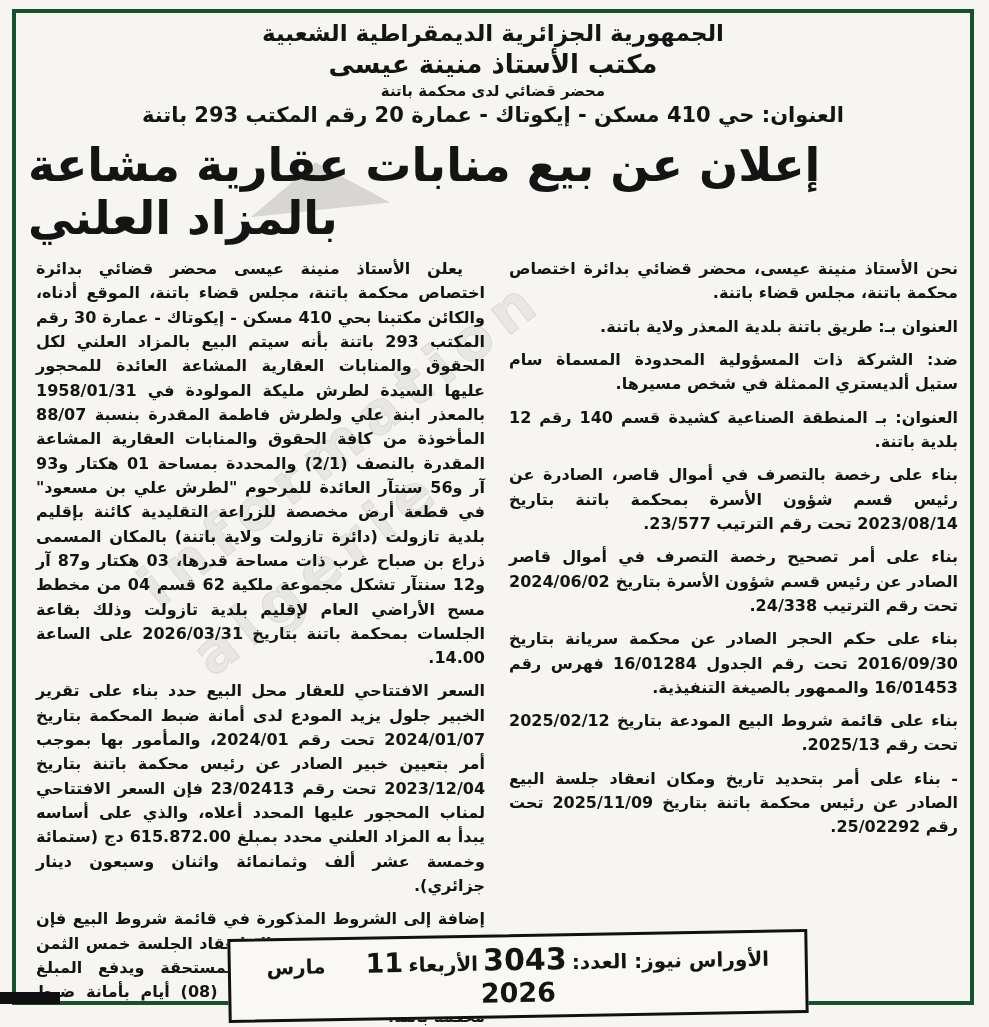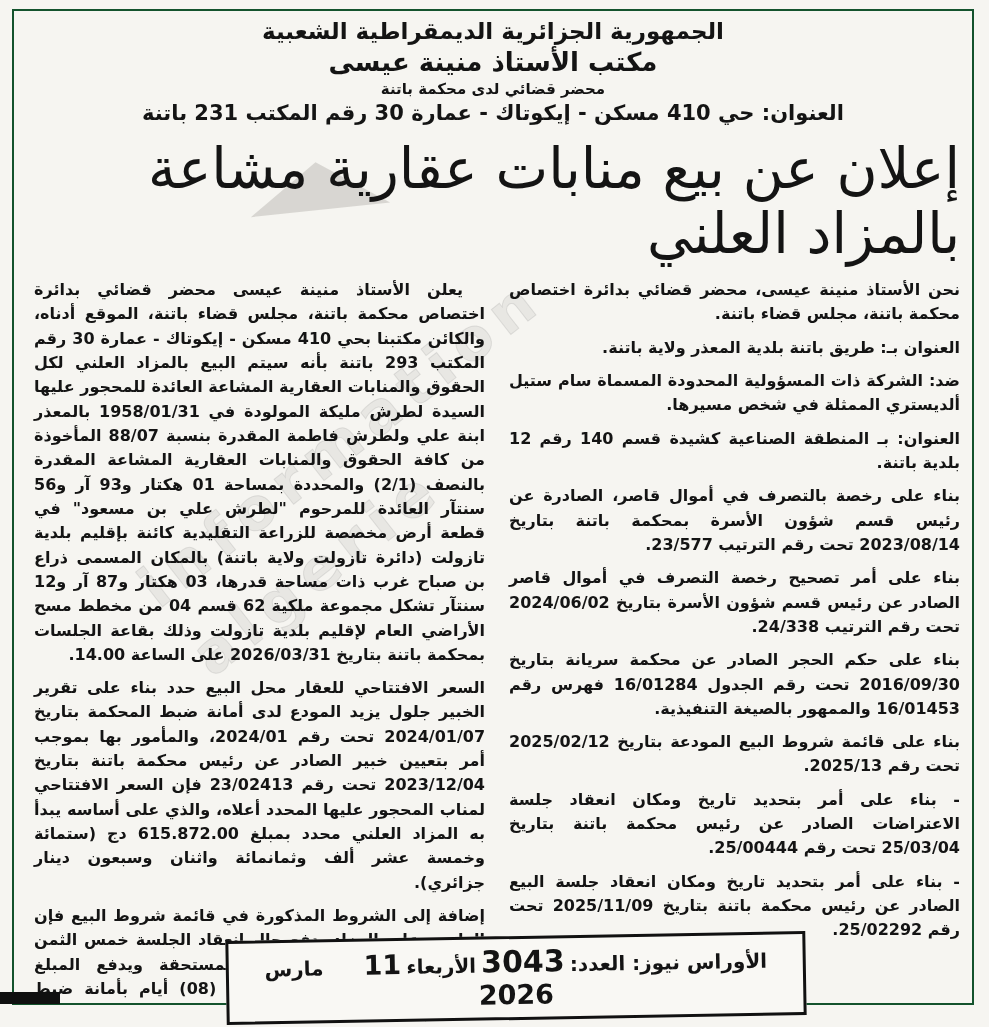--- a/index.html
+++ b/index.html
@@ -17,21 +17,21 @@
     height: 1027px;
     background: #f6f5f1;
     color: #141414;
   }
   .frame {
     position: absolute;
     left: 12px;
     top: 9px;
     right: 15px;
     bottom: 22px;
-    border: 2px solid #14532d;
+    border: 4px solid #14532d;
     padding: 4px 12px 8px 12px;
     box-sizing: border-box;
     background: transparent;
   }
   
   .watermark {
     position: absolute;
     left: 120px;
     top: 560px;
     transform: rotate(-38deg);
@@ -70,23 +70,23 @@
     z-index: 3;
   }
   
   .header { text-align: center; position: relative; z-index: 1; padding-top: 2px; }
   .header .h-line1 { font-size: 23px; font-weight: 700; line-height: 1.25; }
   .header .h-line2 { font-size: 26px; font-weight: 700; line-height: 1.3; }
   .header .h-line3 { font-size: 15px; font-weight: 700; line-height: 1.3; }
   .header .h-line4 { font-size: 21px; font-weight: 700; line-height: 1.35; }
   
   .title {
-    text-align: right;
-    font-size: 56px;
-    font-weight: 400;
+    text-align: left;
+    font-size: 46px;
+    font-weight: 700;
     margin: 10px 0 12px 0;
     line-height: 1.15;
     position: relative;
     z-index: 1;
     letter-spacing: 0;
   }
   
   .columns {
     display: flex;
     flex-direction: row;
@@ -138,37 +138,36 @@
   </div>
 
   <div class="scan-bar"></div>
 
   <div class="frame">
 
     <header class="header">
       <div class="h-line1">الجمهورية الجزائرية الديمقراطية الشعبية</div>
       <div class="h-line2">مكتب الأستاذ منينة عيسى</div>
       <div class="h-line3">محضر قضائي لدى محكمة باتنة</div>
-      <div class="h-line4">العنوان: حي 410 مسكن - إيكوتاك - عمارة 30 رقم المكتب 231 باتنة</div>
+      <div class="h-line4">العنوان: حي 410 مسكن - إيكوتاك - عمارة 20 رقم المكتب 293 باتنة</div>
     </header>
 
     <h1 class="title">إعلان عن بيع منابات عقارية مشاعة بالمزاد العلني</h1>
 
     <div class="columns">
 
       <section class="col col-intro">
         <p>نحن الأستاذ منينة عيسى، محضر قضائي بدائرة اختصاص محكمة باتنة، مجلس قضاء باتنة.</p>
         <p>العنوان بـ: طريق باتنة بلدية المعذر ولاية باتنة.</p>
         <p>ضد: الشركة ذات المسؤولية المحدودة المسماة سام ستيل ألديستري الممثلة في شخص مسيرها.</p>
         <p>العنوان: بـ المنطقة الصناعية كشيدة قسم 140 رقم 12 بلدية باتنة.</p>
         <p>بناء على رخصة بالتصرف في أموال قاصر، الصادرة عن رئيس قسم شؤون الأسرة بمحكمة باتنة بتاريخ 2023/08/14 تحت رقم الترتيب 23/577.</p>
         <p>بناء على أمر تصحيح رخصة التصرف في أموال قاصر الصادر عن رئيس قسم شؤون الأسرة بتاريخ 2024/06/02 تحت رقم الترتيب 24/338.</p>
         <p>بناء على حكم الحجر الصادر عن محكمة سريانة بتاريخ 2016/09/30 تحت رقم الجدول 16/01284 فهرس رقم 16/01453 والممهور بالصيغة التنفيذية.</p>
         <p>بناء على قائمة شروط البيع المودعة بتاريخ 2025/02/12 تحت رقم 2025/13.</p>
-        <p>- بناء على أمر بتحديد تاريخ ومكان انعقاد جلسة الاعتراضات الصادر عن رئيس محكمة باتنة بتاريخ 25/03/04 تحت رقم 25/00444.</p>
         <p>- بناء على أمر بتحديد تاريخ ومكان انعقاد جلسة البيع الصادر عن رئيس محكمة باتنة بتاريخ 2025/11/09 تحت رقم 25/02292.</p>
       </section>
 
       <section class="col col-details">
         <p class="lead">يعلن الأستاذ منينة عيسى محضر قضائي بدائرة اختصاص محكمة باتنة، مجلس قضاء باتنة، الموقع أدناه، والكائن مكتبنا بحي 410 مسكن - إيكوتاك - عمارة 30 رقم المكتب 293 باتنة بأنه سيتم البيع بالمزاد العلني لكل الحقوق والمنابات العقارية المشاعة العائدة للمحجور عليها السيدة لطرش مليكة المولودة في 1958/01/31 بالمعذر ابنة علي ولطرش فاطمة المقدرة بنسبة 88/07 المأخوذة من كافة الحقوق والمنابات العقارية المشاعة المقدرة بالنصف (2/1) والمحددة بمساحة 01 هكتار و93 آر و56 سنتآر العائدة للمرحوم "لطرش علي بن مسعود" في قطعة أرض مخصصة للزراعة التقليدية كائنة بإقليم بلدية تازولت (دائرة تازولت ولاية باتنة) بالمكان المسمى ذراع بن صباح غرب ذات مساحة قدرها، 03 هكتار و87 آر و12 سنتآر تشكل مجموعة ملكية 62 قسم 04 من مخطط مسح الأراضي العام لإقليم بلدية تازولت وذلك بقاعة الجلسات بمحكمة باتنة بتاريخ 2026/03/31 على الساعة 14.00.</p>
         <p>السعر الافتتاحي للعقار محل البيع حدد بناء على تقرير الخبير جلول يزيد المودع لدى أمانة ضبط المحكمة بتاريخ 2024/01/07 تحت رقم 2024/01، والمأمور بها بموجب أمر بتعيين خبير الصادر عن رئيس محكمة باتنة بتاريخ 2023/12/04 تحت رقم 23/02413 فإن السعر الافتتاحي لمناب المحجور عليها المحدد أعلاه، والذي على أساسه يبدأ به المزاد العلني محدد بمبلغ 615.872.00 دج (ستمائة وخمسة عشر ألف وثمانمائة واثنان وسبعون دينار جزائري).</p>
         <p>إضافة إلى الشروط المذكورة في قائمة شروط البيع فإن الراسي عليه المزاد يدفع حال انعقاد الجلسة خمس الثمن (5/1) والمصاريف والرسوم المستحقة ويدفع المبلغ المتبقي في اجل أقصاه ثمانية (08) أيام بأمانة ضبط محكمة باتنة.</p>
         <p>ولمزيد من المعلومات يمكن الاطلاع على دفتر الشروط بأمانة ضبط محكمة باتنة أو التقدم الى مقر مكتبنا الكائن عنوانه كما هو مذكور أعلاه.</p>
 
       </section>

